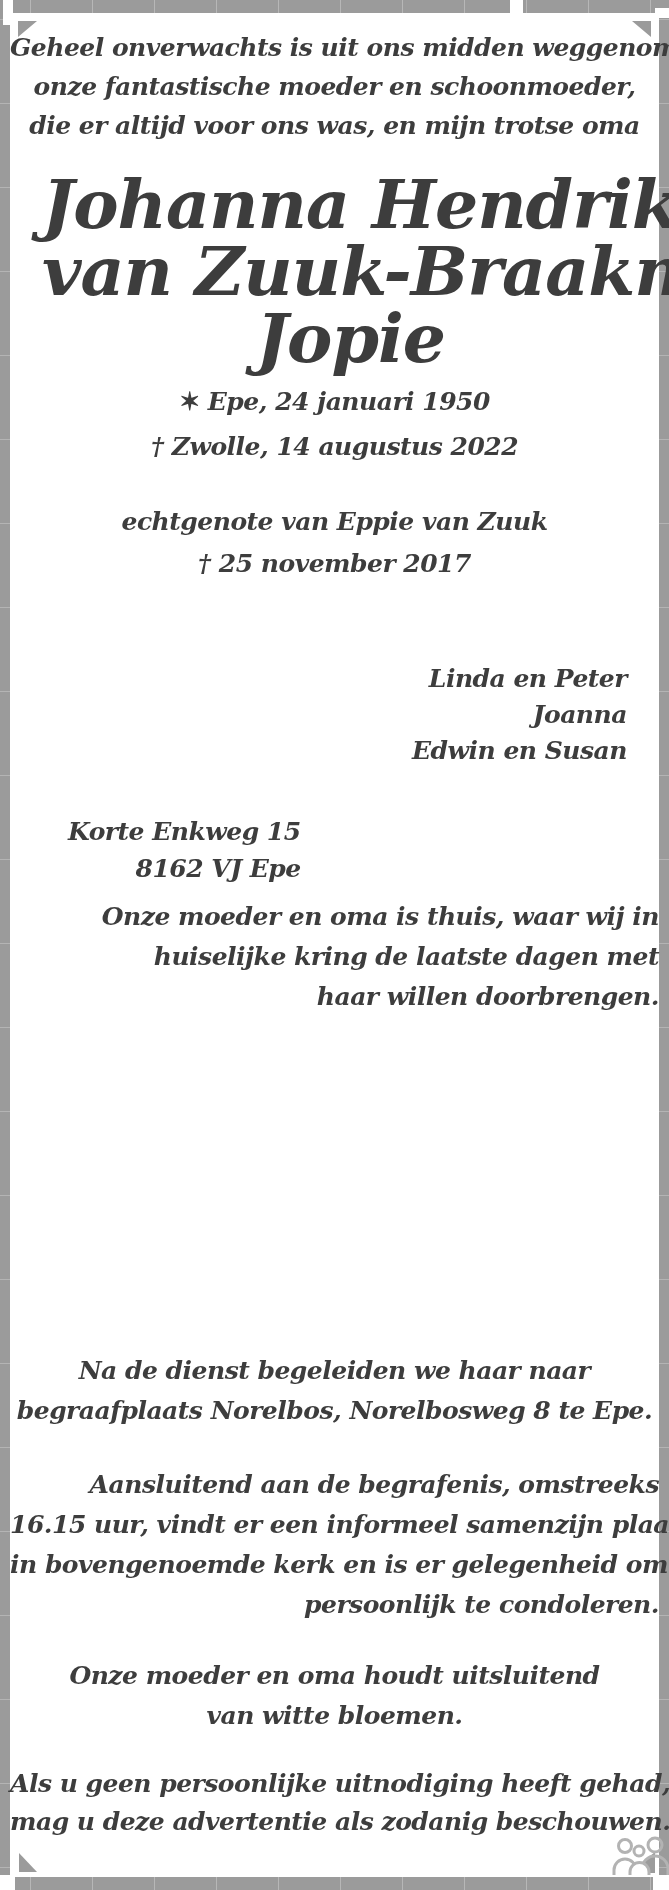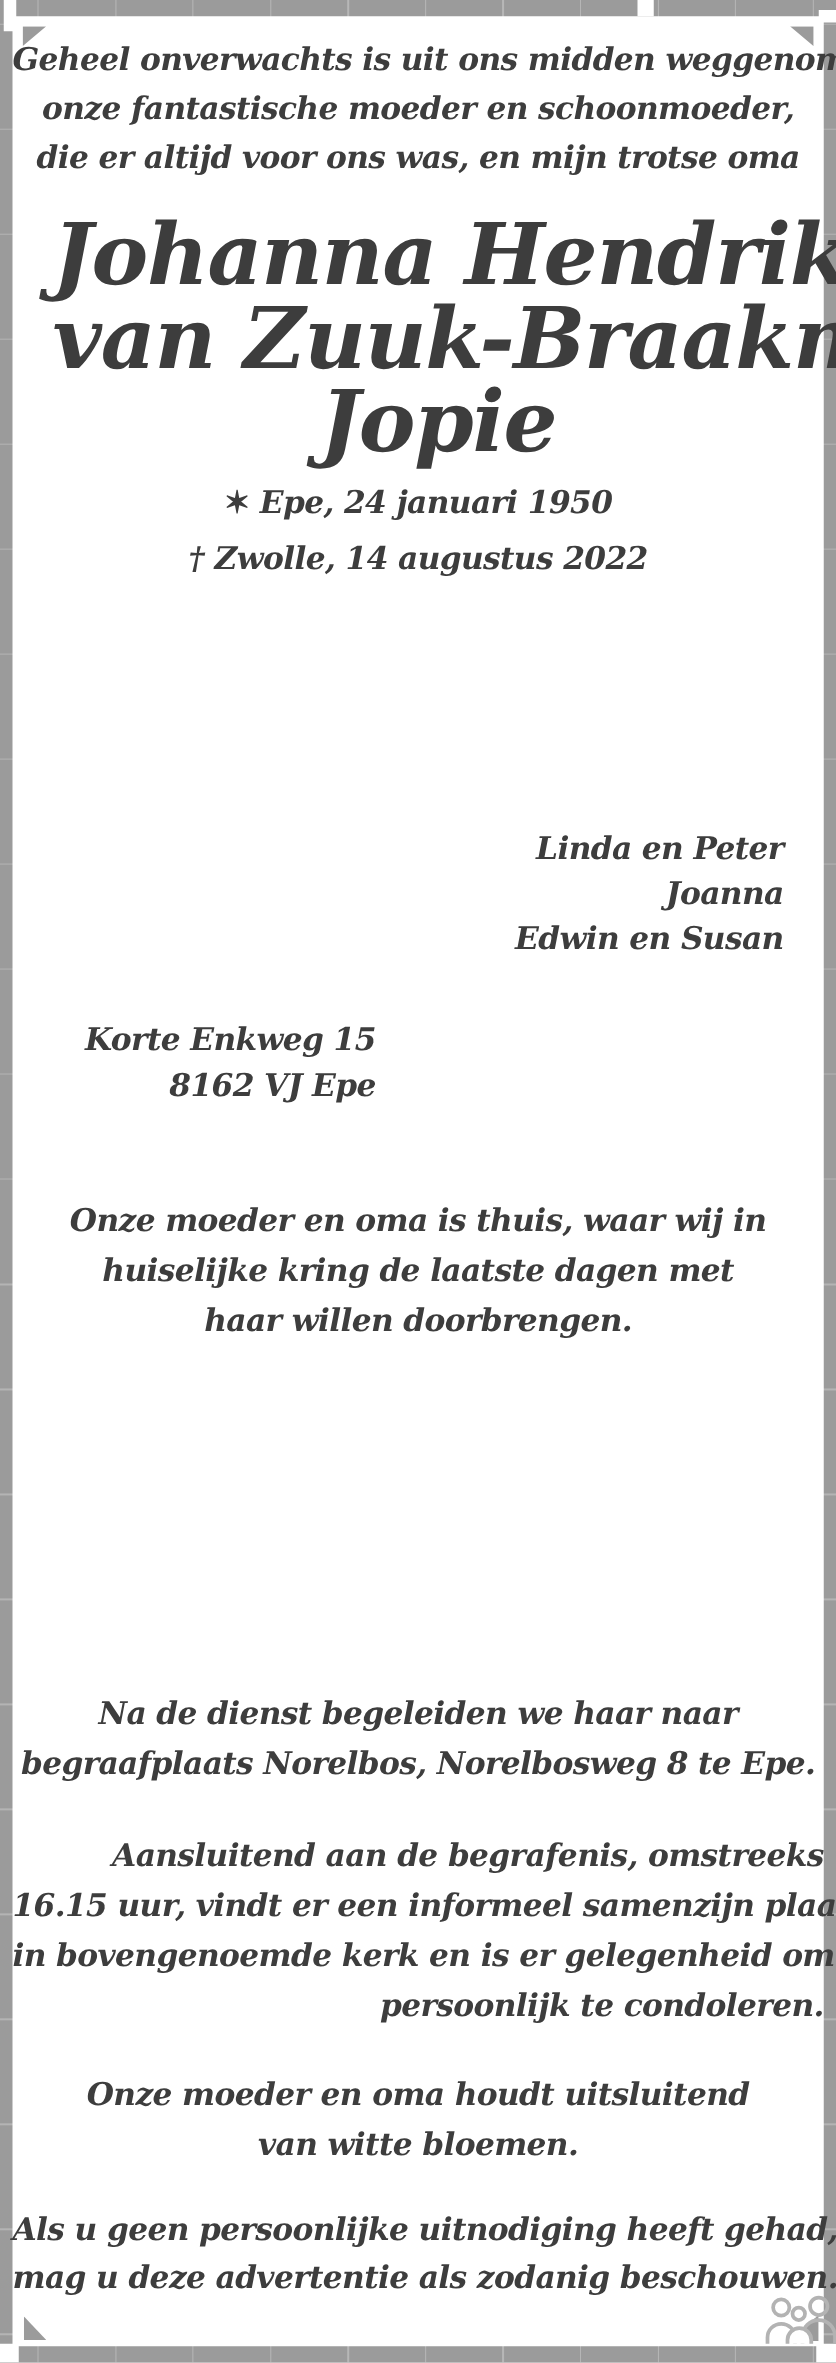--- a/index.html
+++ b/index.html
@@ -42,21 +42,21 @@
     font-style:italic;font-weight:700;
     font-size:25px;line-height:39px;letter-spacing:-0.5px;
     color:#3d3d3d;
   }
   .intro   {top:15px;}
   .names   {top:158px;font-size:68px;line-height:67px;letter-spacing:-1px;margin-left:32px;}
   .dates   {top:366px;line-height:45px;}
   .spouse  {top:488px;line-height:42px;}
   .relatives{top:648px;left:402px;right:auto;text-align:right;line-height:36px;}
   .address {top:800px;left:15px;right:auto;text-align:right;line-height:37px;margin-left:43px;}
-  .p-home      {top:944px;line-height:40px;}
+  .p-home      {top:884px;line-height:40px;text-align:right;}
   .p-service   {top:1068px;line-height:39px;}
   .p-burial    {top:1338px;line-height:40px;}
   .p-gathering {top:1452px;line-height:40px;text-align:right;}
   .p-flowers   {top:1643px;line-height:40px;}
   .p-invite    {top:1752px;line-height:38px;}
 
   .star{font-style:normal;}
   .people{
     position:absolute;right:-12px;bottom:1px;width:62px;height:40px;
   }
@@ -82,20 +82,22 @@
 onze fantastische moeder en schoonmoeder,
 die er altijd voor ons was, en mijn trotse oma</div>
 
   <div class="txt names">Johanna Hendrika
 van Zuuk-Braakman
 Jopie</div>
 
   <div class="txt dates"><span class="star">✶</span><span> Epe, 24 januari 1950</span>
 <span>† Zwolle, 14 augustus 2022</span></div>
 
+  <div class="txt spouse">echtgenote van Eppie van Zuuk
+† 25 november 2017</div>
 
   <div class="txt relatives">Linda en Peter
 Joanna
 Edwin en Susan</div>
 
   <div class="txt address">Korte Enkweg 15
 8162 VJ Epe</div>
 
   <div class="txt p-home">Onze moeder en oma is thuis, waar wij in
 huiselijke kring de laatste dagen met

